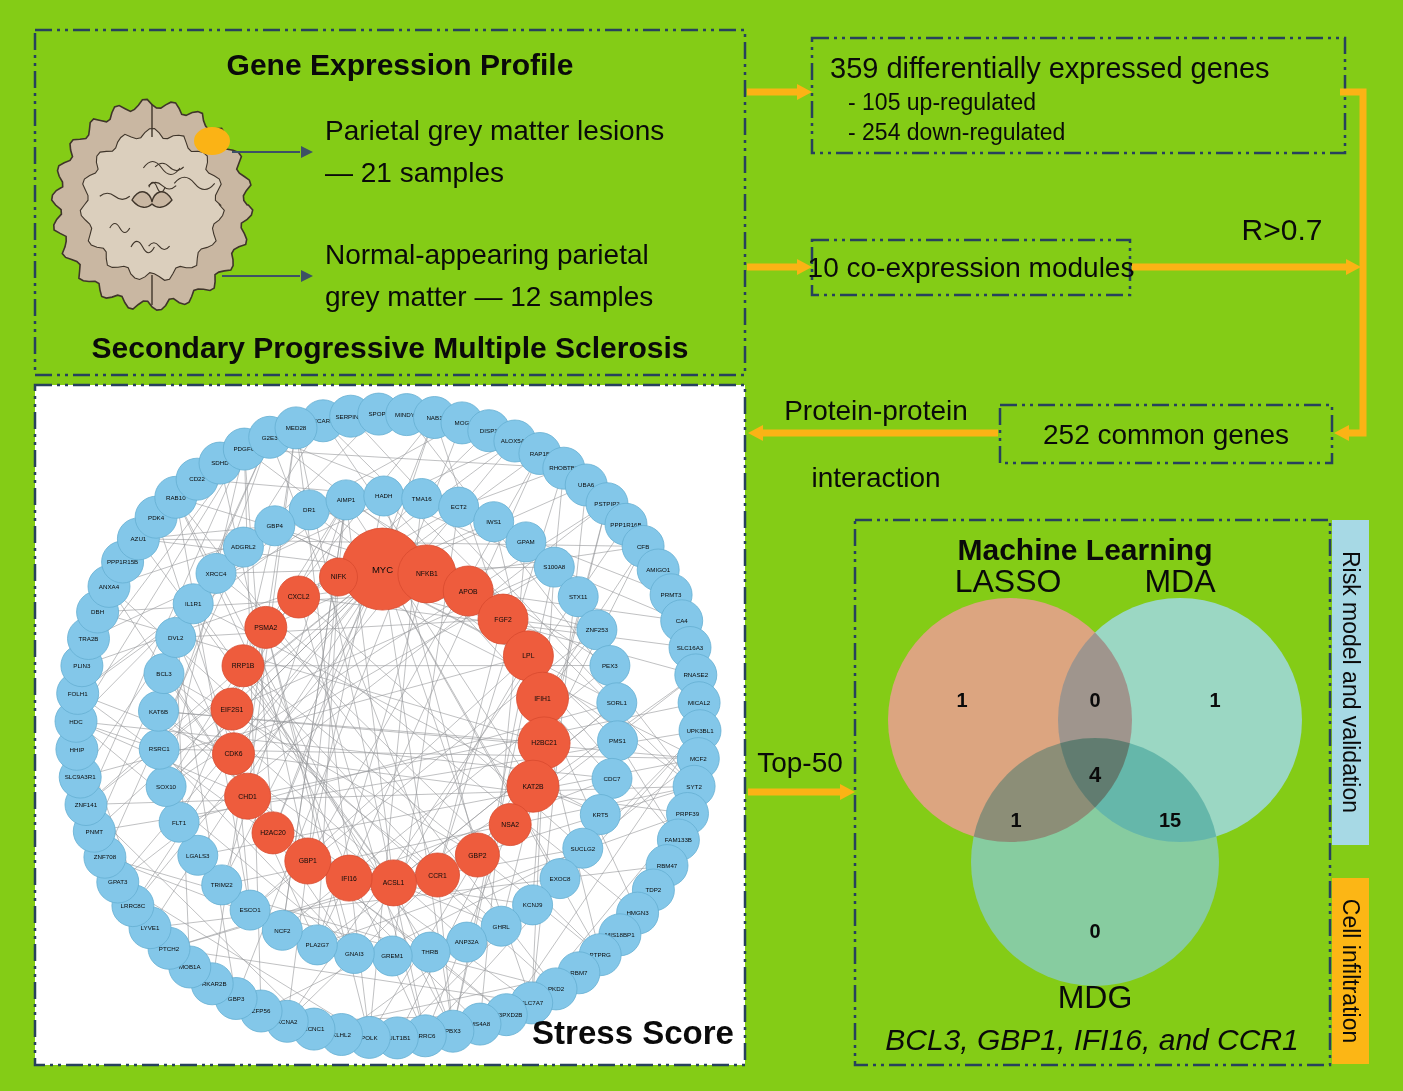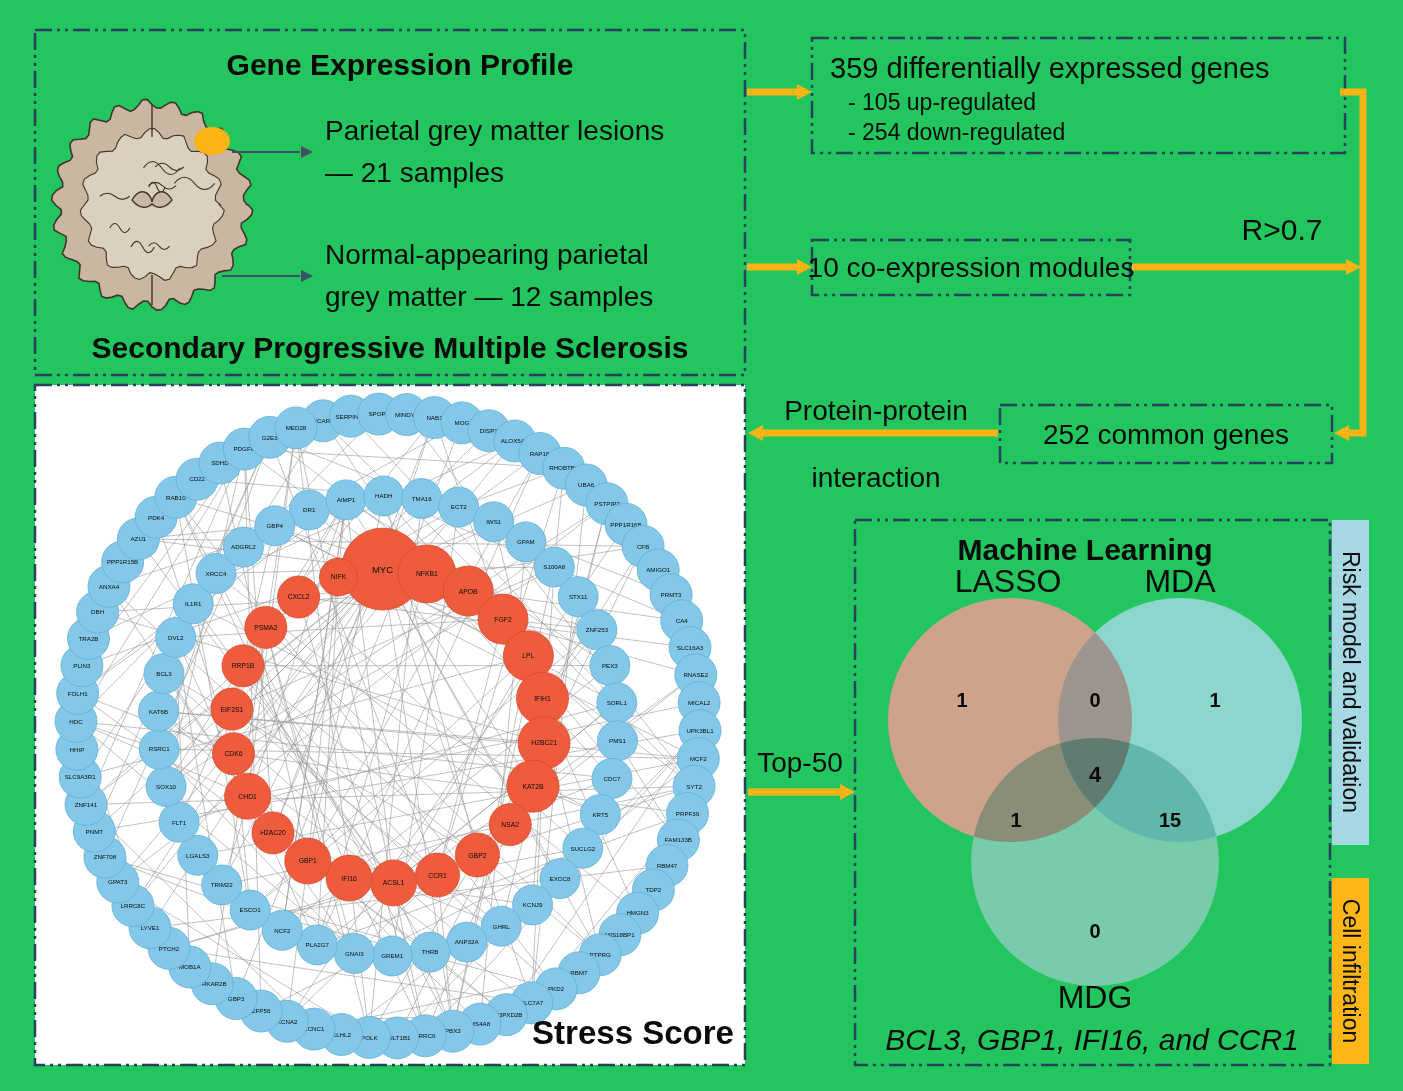--- a/index.html
+++ b/index.html
@@ -1,16 +1,16 @@
 <!DOCTYPE html>
 <html><head>
 <meta charset="utf-8">
 <style>
   html,body{margin:0;padding:0;background:#dfe5ec;}
-  .stage{position:relative;width:1403px;height:1091px;background:#22c55e;overflow:hidden;
+  .stage{position:relative;width:1403px;height:1091px;background:#84cc16;overflow:hidden;
          font-family:"Liberation Sans", sans-serif;}
   svg{position:absolute;left:0;top:0;}
   text{fill:#0a0a0a;}
   .b30{font-size:30px;font-weight:bold;}
   .r29{font-size:29px;}
   .r28{font-size:28px;}
   .s23{font-size:23px;}
   .b33{font-size:33px;font-weight:bold;}
   .it30{font-size:30px;font-style:italic;}
   .vnum{font-size:20px;font-weight:bold;}

